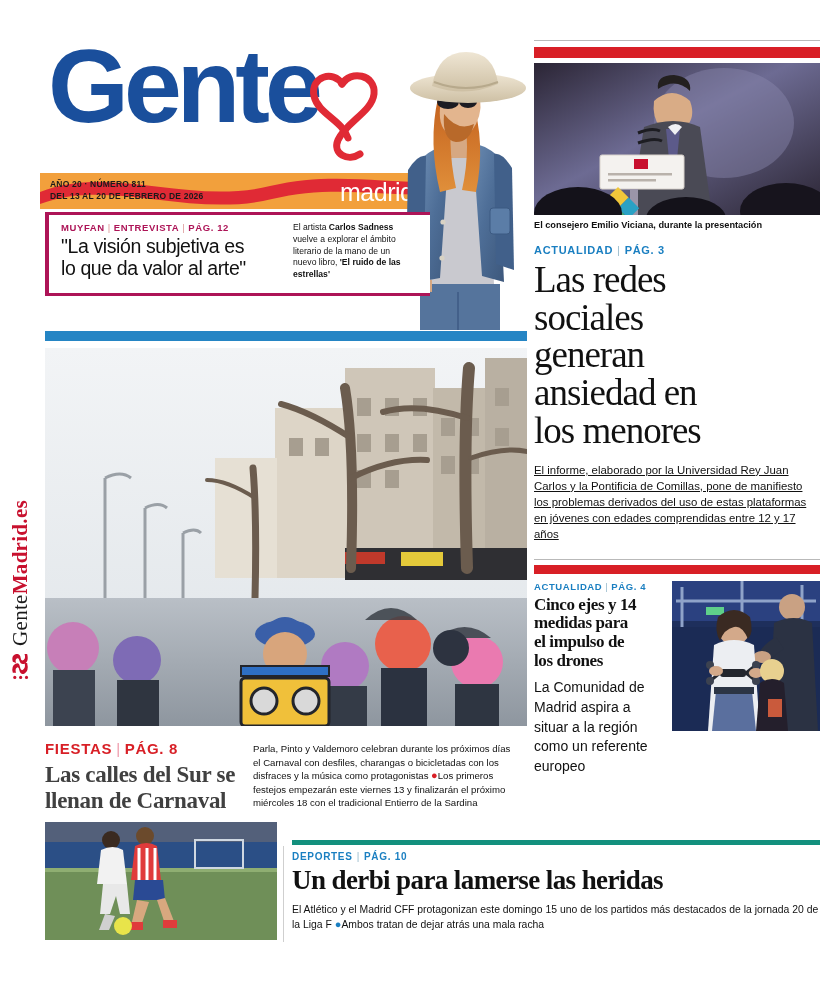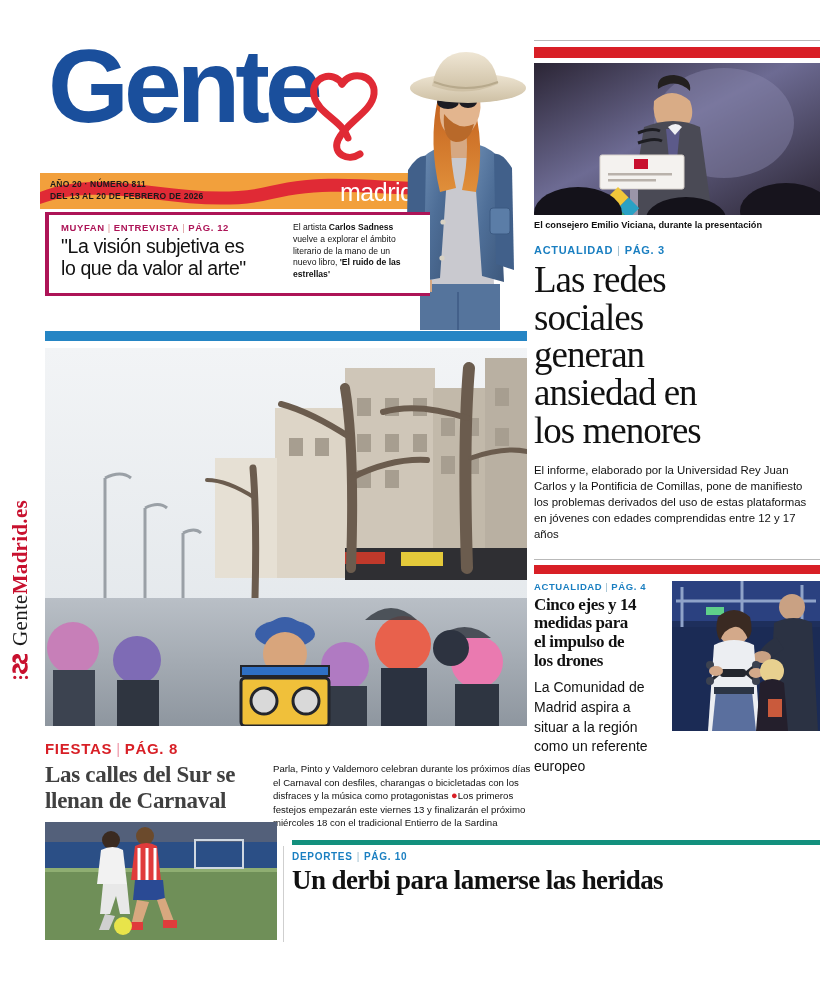--- a/index.html
+++ b/index.html
@@ -114,22 +114,22 @@
   .fiestas-kicker {
     font-size: 15px; font-weight: 700; color: #d81f26; letter-spacing: .7px;
   }
   .fiestas-kicker .bar { color: #e9a; padding: 0 4px; font-weight: 400; }
   .fiestas-head {
     font-family: "Liberation Serif", serif;
     font-size: 23px; font-weight: 700; color: #404040; line-height: 1.13;
     margin-top: 5px; letter-spacing: -.3px; width: 230px;
   }
   .fiestas-body {
-    position: absolute; left: 228px; top: 2px; width: 262px;
-    font-size: 9.6px; line-height: 1.42; color: #111; margin-top: 20px;
+    position: absolute; left: 208px; top: 2px; width: 262px;
+    font-size: 9.6px; line-height: 1.42; color: #111;
   }
   .dot { color: #d81f26; font-size: 11px; line-height: 0; }
 
   
   .photo-sport {
     position: absolute; left: 45px; top: 822px; width: 232px; height: 118px;
     overflow: hidden; background: #3b4a63;
   }
 
   
@@ -165,21 +165,21 @@
   .rc-kicker {
     margin-top: 14px; font-size: 11px; font-weight: 700; color: #1a7fc1; letter-spacing: .7px;
   }
   .rc-kicker .bar { color: #9bc; padding: 0 4px; font-weight: 400; }
   .rc-head {
     font-family: "Liberation Serif", serif;
     font-size: 37px; font-weight: 400; color: #111; line-height: 1.02;
     letter-spacing: -1px; margin-top: 5px;
   }
   .rc-body {
-    margin-top: 12px; font-size: 11.4px; line-height: 1.42; color: #111;
+    margin-top: 12px; font-size: 11.4px; line-height: 1.42; color: #111; text-decoration: underline;
   }
   .rc-rule2 { width: 100%; height: 1px; background: #b9b9b9; margin-top: 16px; }
   .bar-red2 { width: 100%; height: 9px; background: #d81f26; margin-top: 5px; }
 
   .drones { display: flex; gap: 10px; margin-top: 7px; }
   .drones-left { width: 128px; }
   .dr-kicker { font-size: 9.5px; font-weight: 700; color: #1a7fc1; letter-spacing: .6px; }
   .dr-kicker .bar { color: #9bc; padding: 0 3px; font-weight: 400; }
   .dr-head {
     font-family: "Liberation Serif", serif;
@@ -451,20 +451,23 @@
     </svg>
   </div>
   <div class="hair-v"></div>
 
   <div class="bar-teal"></div>
   <div class="deportes">
     <div class="dep-kicker">
       <span>DEPORTES</span><span class="bar">|</span><span>PÁG. 10</span>
     </div>
     <div class="dep-head">Un derbi para lamerse las heridas</div>
+    <div class="dep-body">
+      <span>El Atlético y el Madrid CFF protagonizan este domingo 15 uno de los partidos más destacados de la jornada 20 de la Liga F </span><span class="dot">●</span><span>Ambos tratan de dejar atrás una mala racha</span>
+    </div>
   </div>
 
   <div class="rightcol">
     <div class="rc-rule"></div>
     <div class="bar-red"></div>
 
     <div class="photo-consejero">
       <svg width="286" height="152" viewBox="0 0 286 152" preserveAspectRatio="xMidYMid slice" aria-hidden="true">
         <defs>
           <linearGradient id="stage" x1="0" y1="0" x2="1" y2="1">

